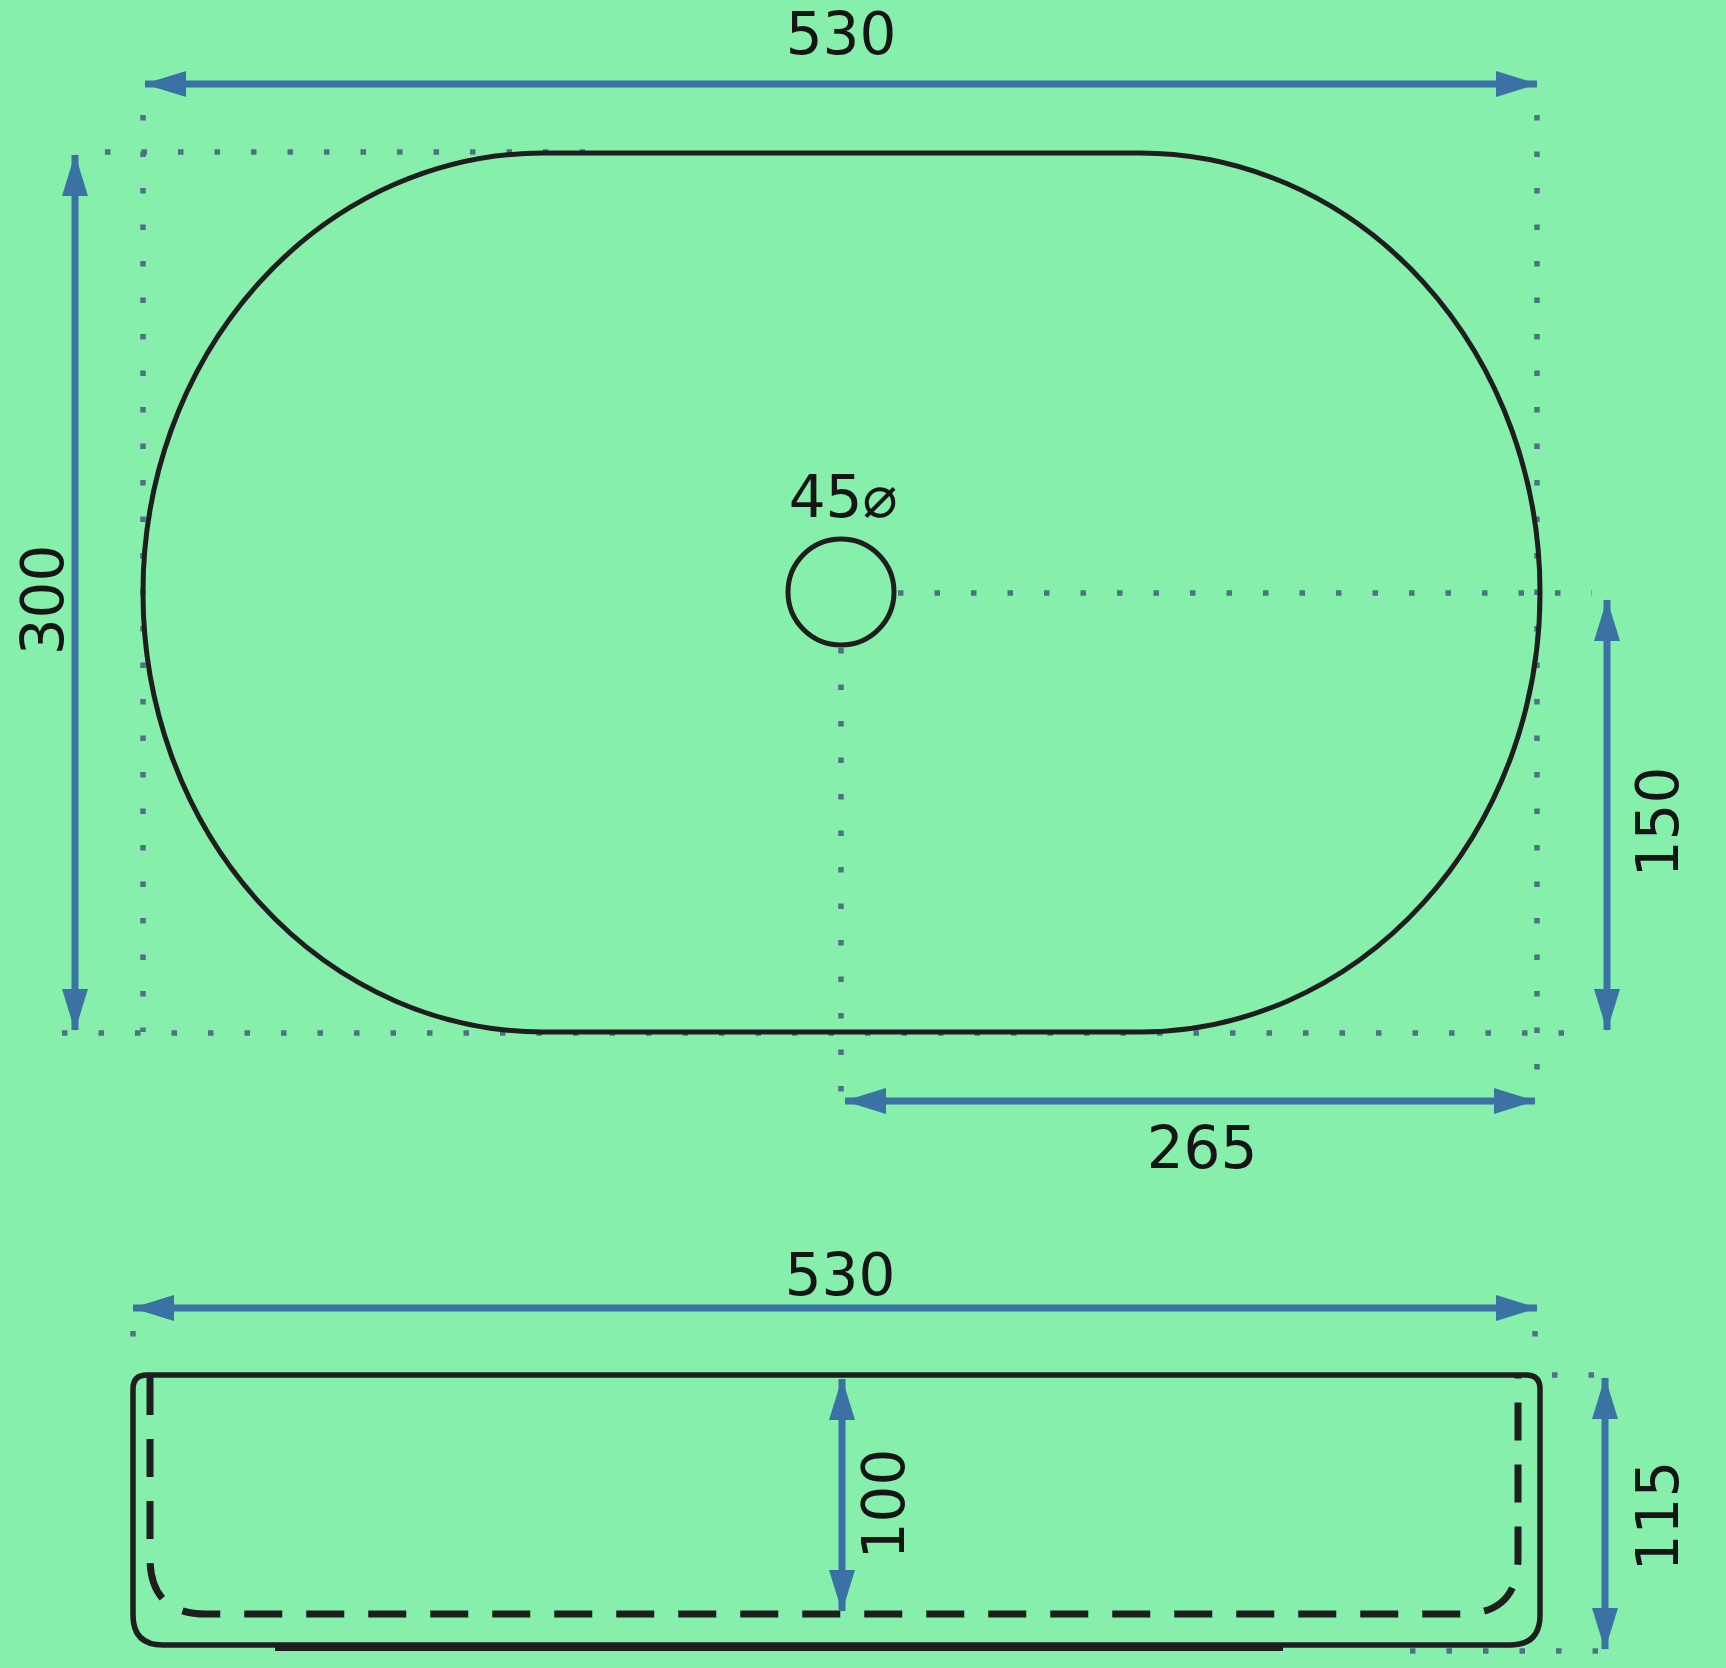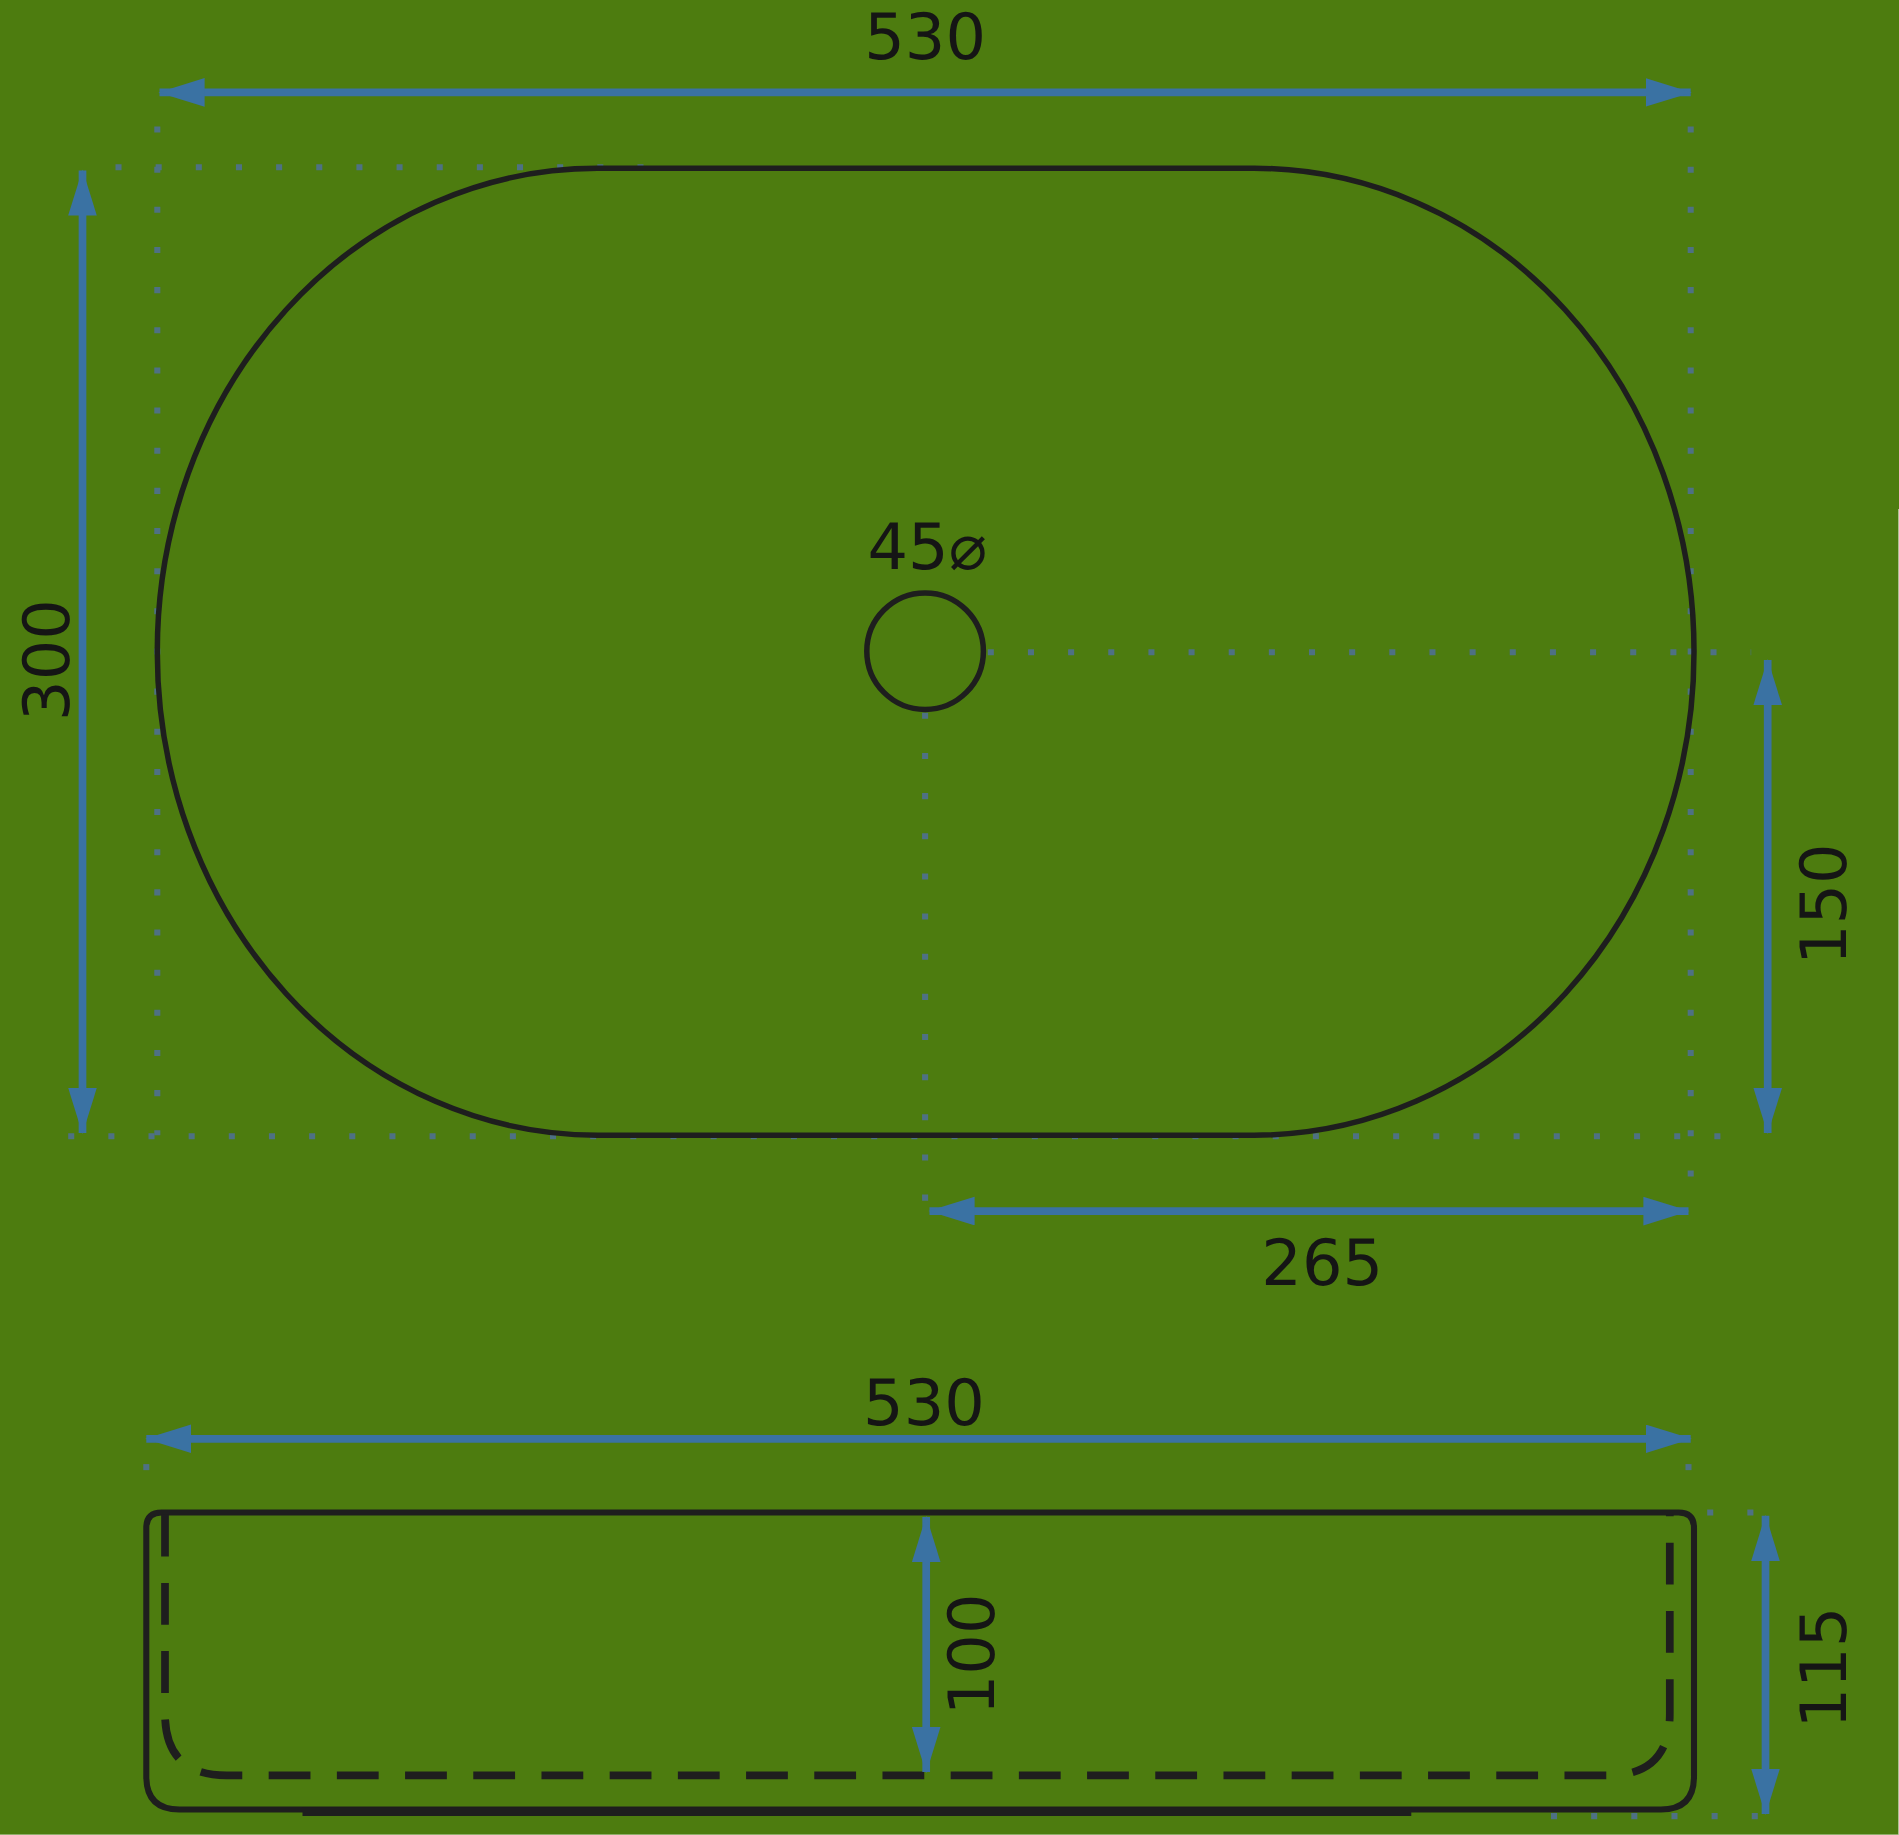--- a/index.html
+++ b/index.html
@@ -1,19 +1,19 @@
 <!DOCTYPE html>
 <html style="--dim-blue: #3a72a3; --dot-color: #4e7184; --outline-black: #1e1e1e; --label-black: #151515;"><head>
 <meta charset="utf-8">
 <style>
   html,body{margin:0;padding:0;background:#ffffff;}
   .canvas{
     position:relative;
     width:1726px;height:1668px;
-    background:#4d7c0f;
+    background:#86efac;
     font-family:"DejaVu Sans","Liberation Sans",sans-serif;
   }
   svg{display:block;}
   .outline{stroke:var(--outline-black,#1e1e1e);fill:none;}
   .dim{stroke:var(--dim-blue,#3a72a3);fill:none;stroke-width:7;}
   .dimhead{fill:var(--dim-blue,#3a72a3);}
   .dots{stroke:var(--dot-color,#4e7184);fill:none;stroke-width:5.5;stroke-dasharray:5.5 31;stroke-linecap:butt;}
   .lbl{
     fill:var(--label-black,#151515);
     font-size:58px;

